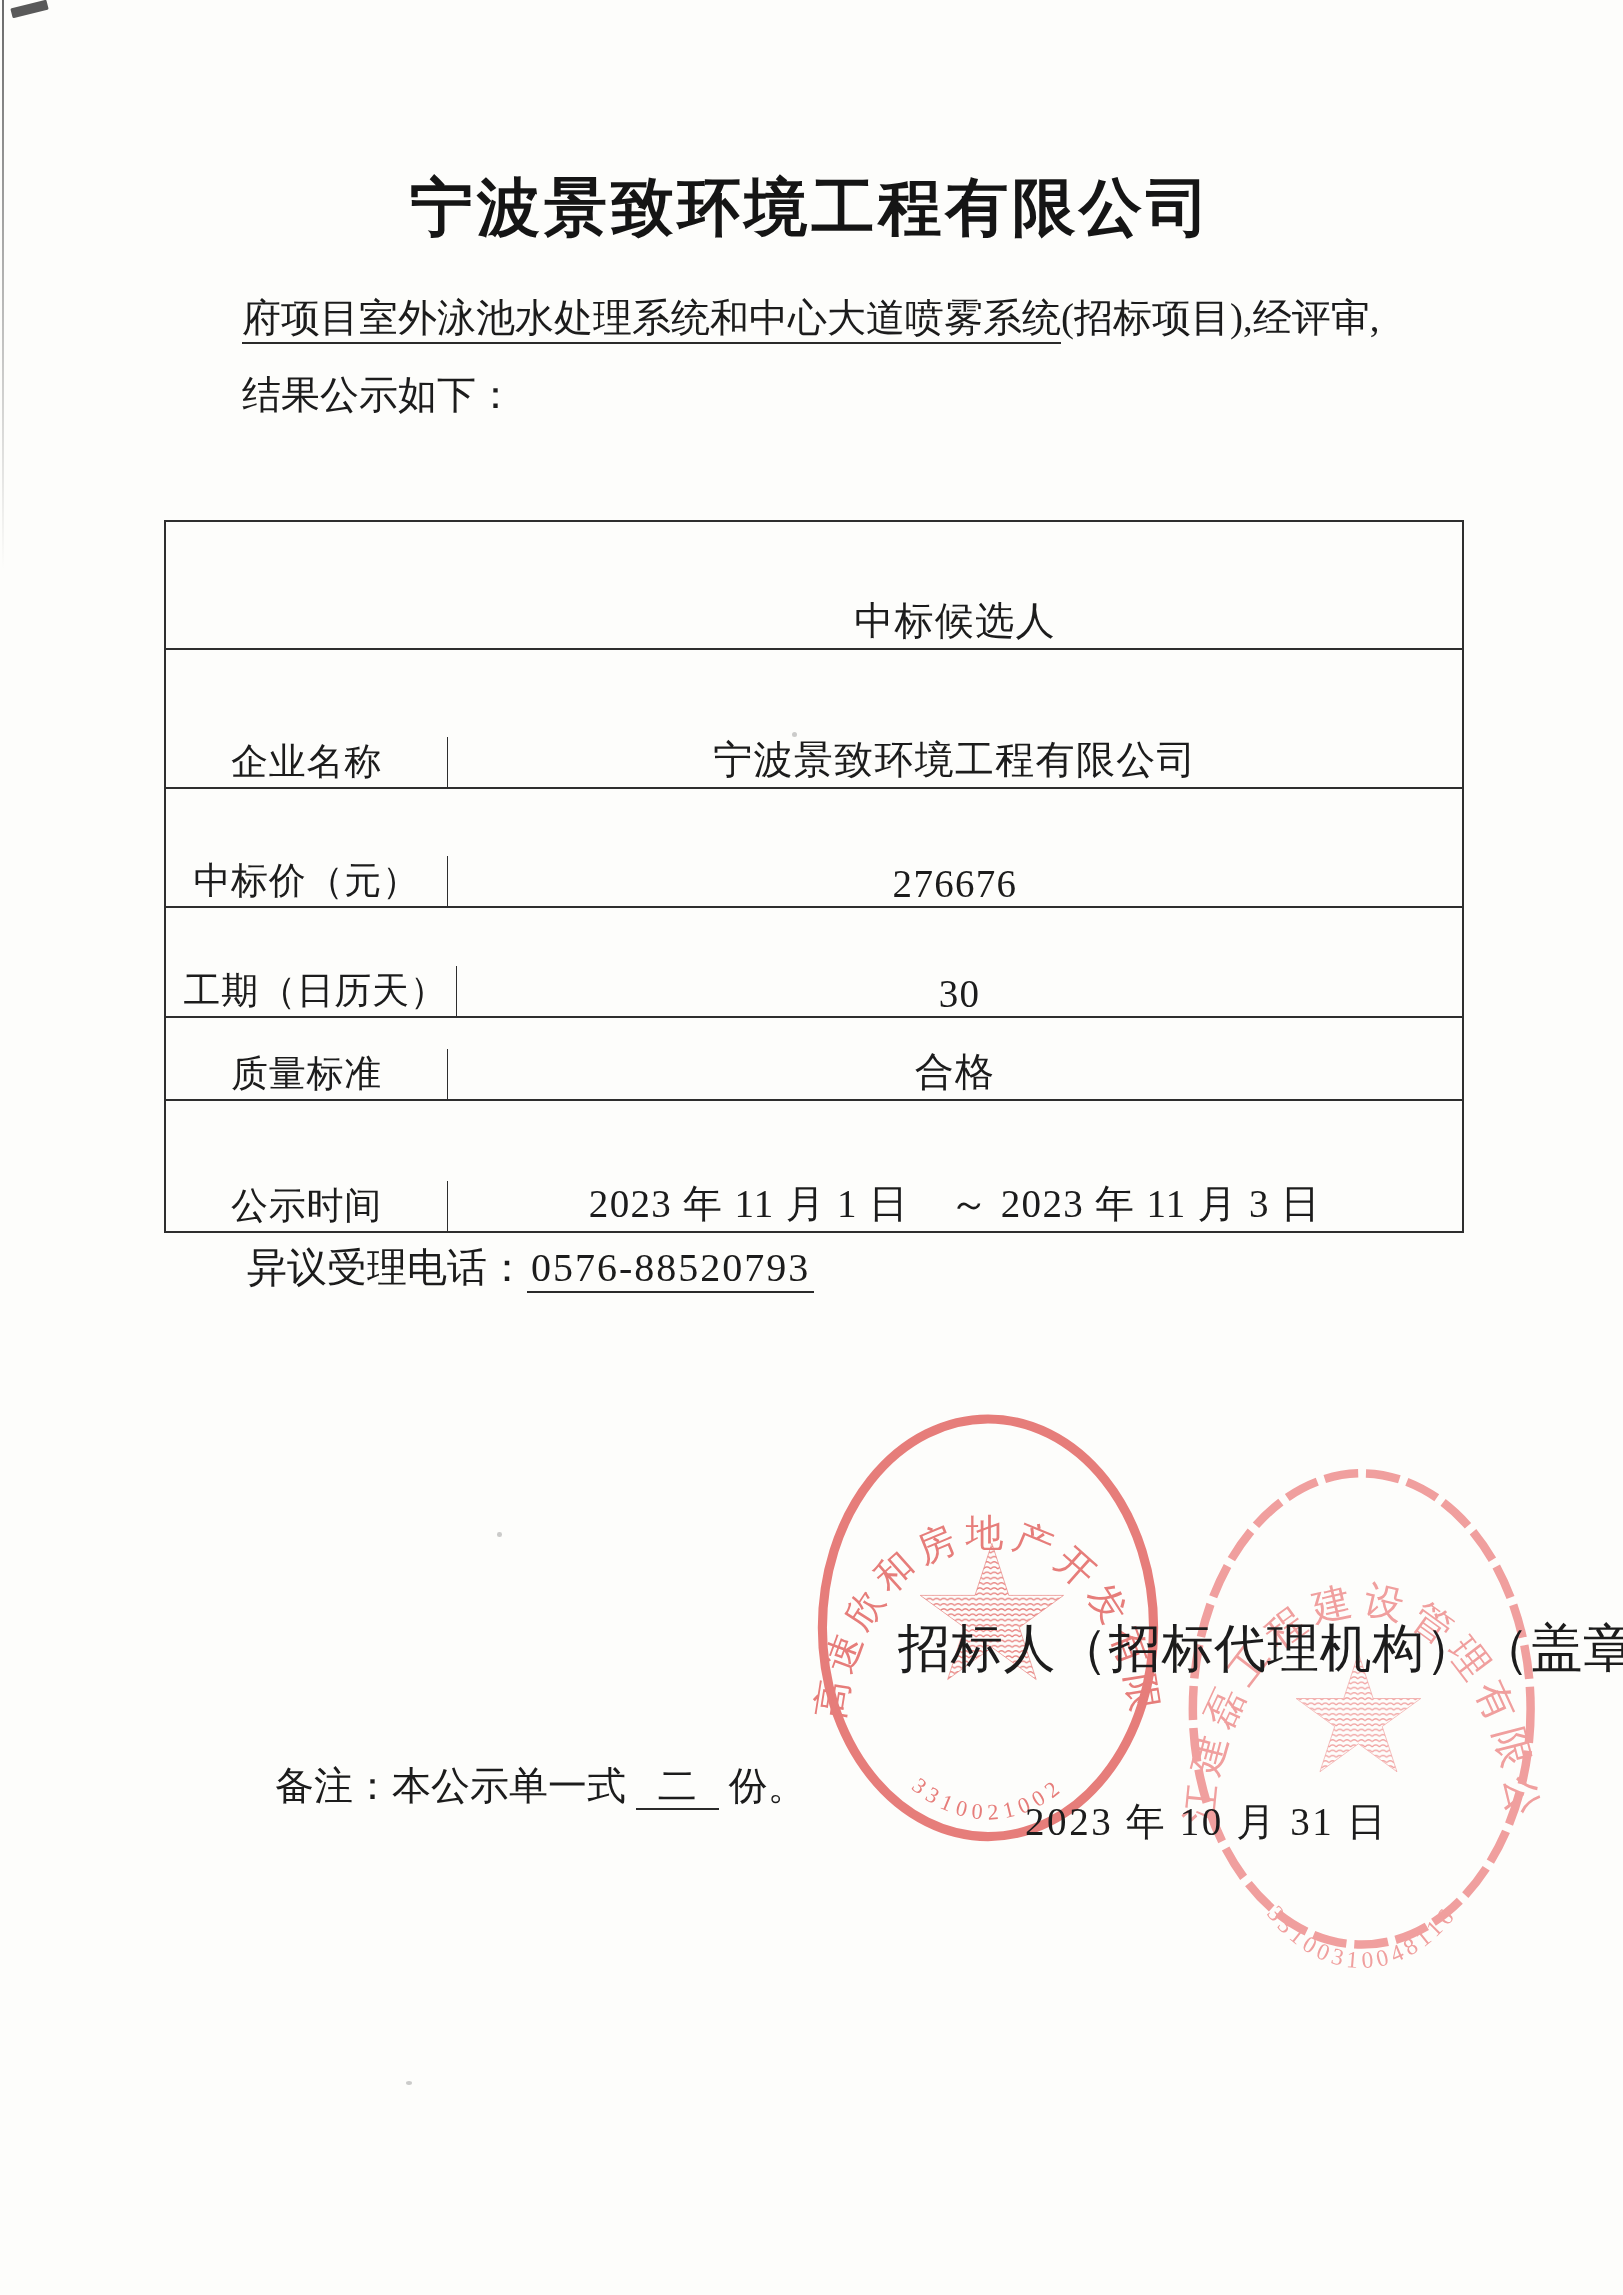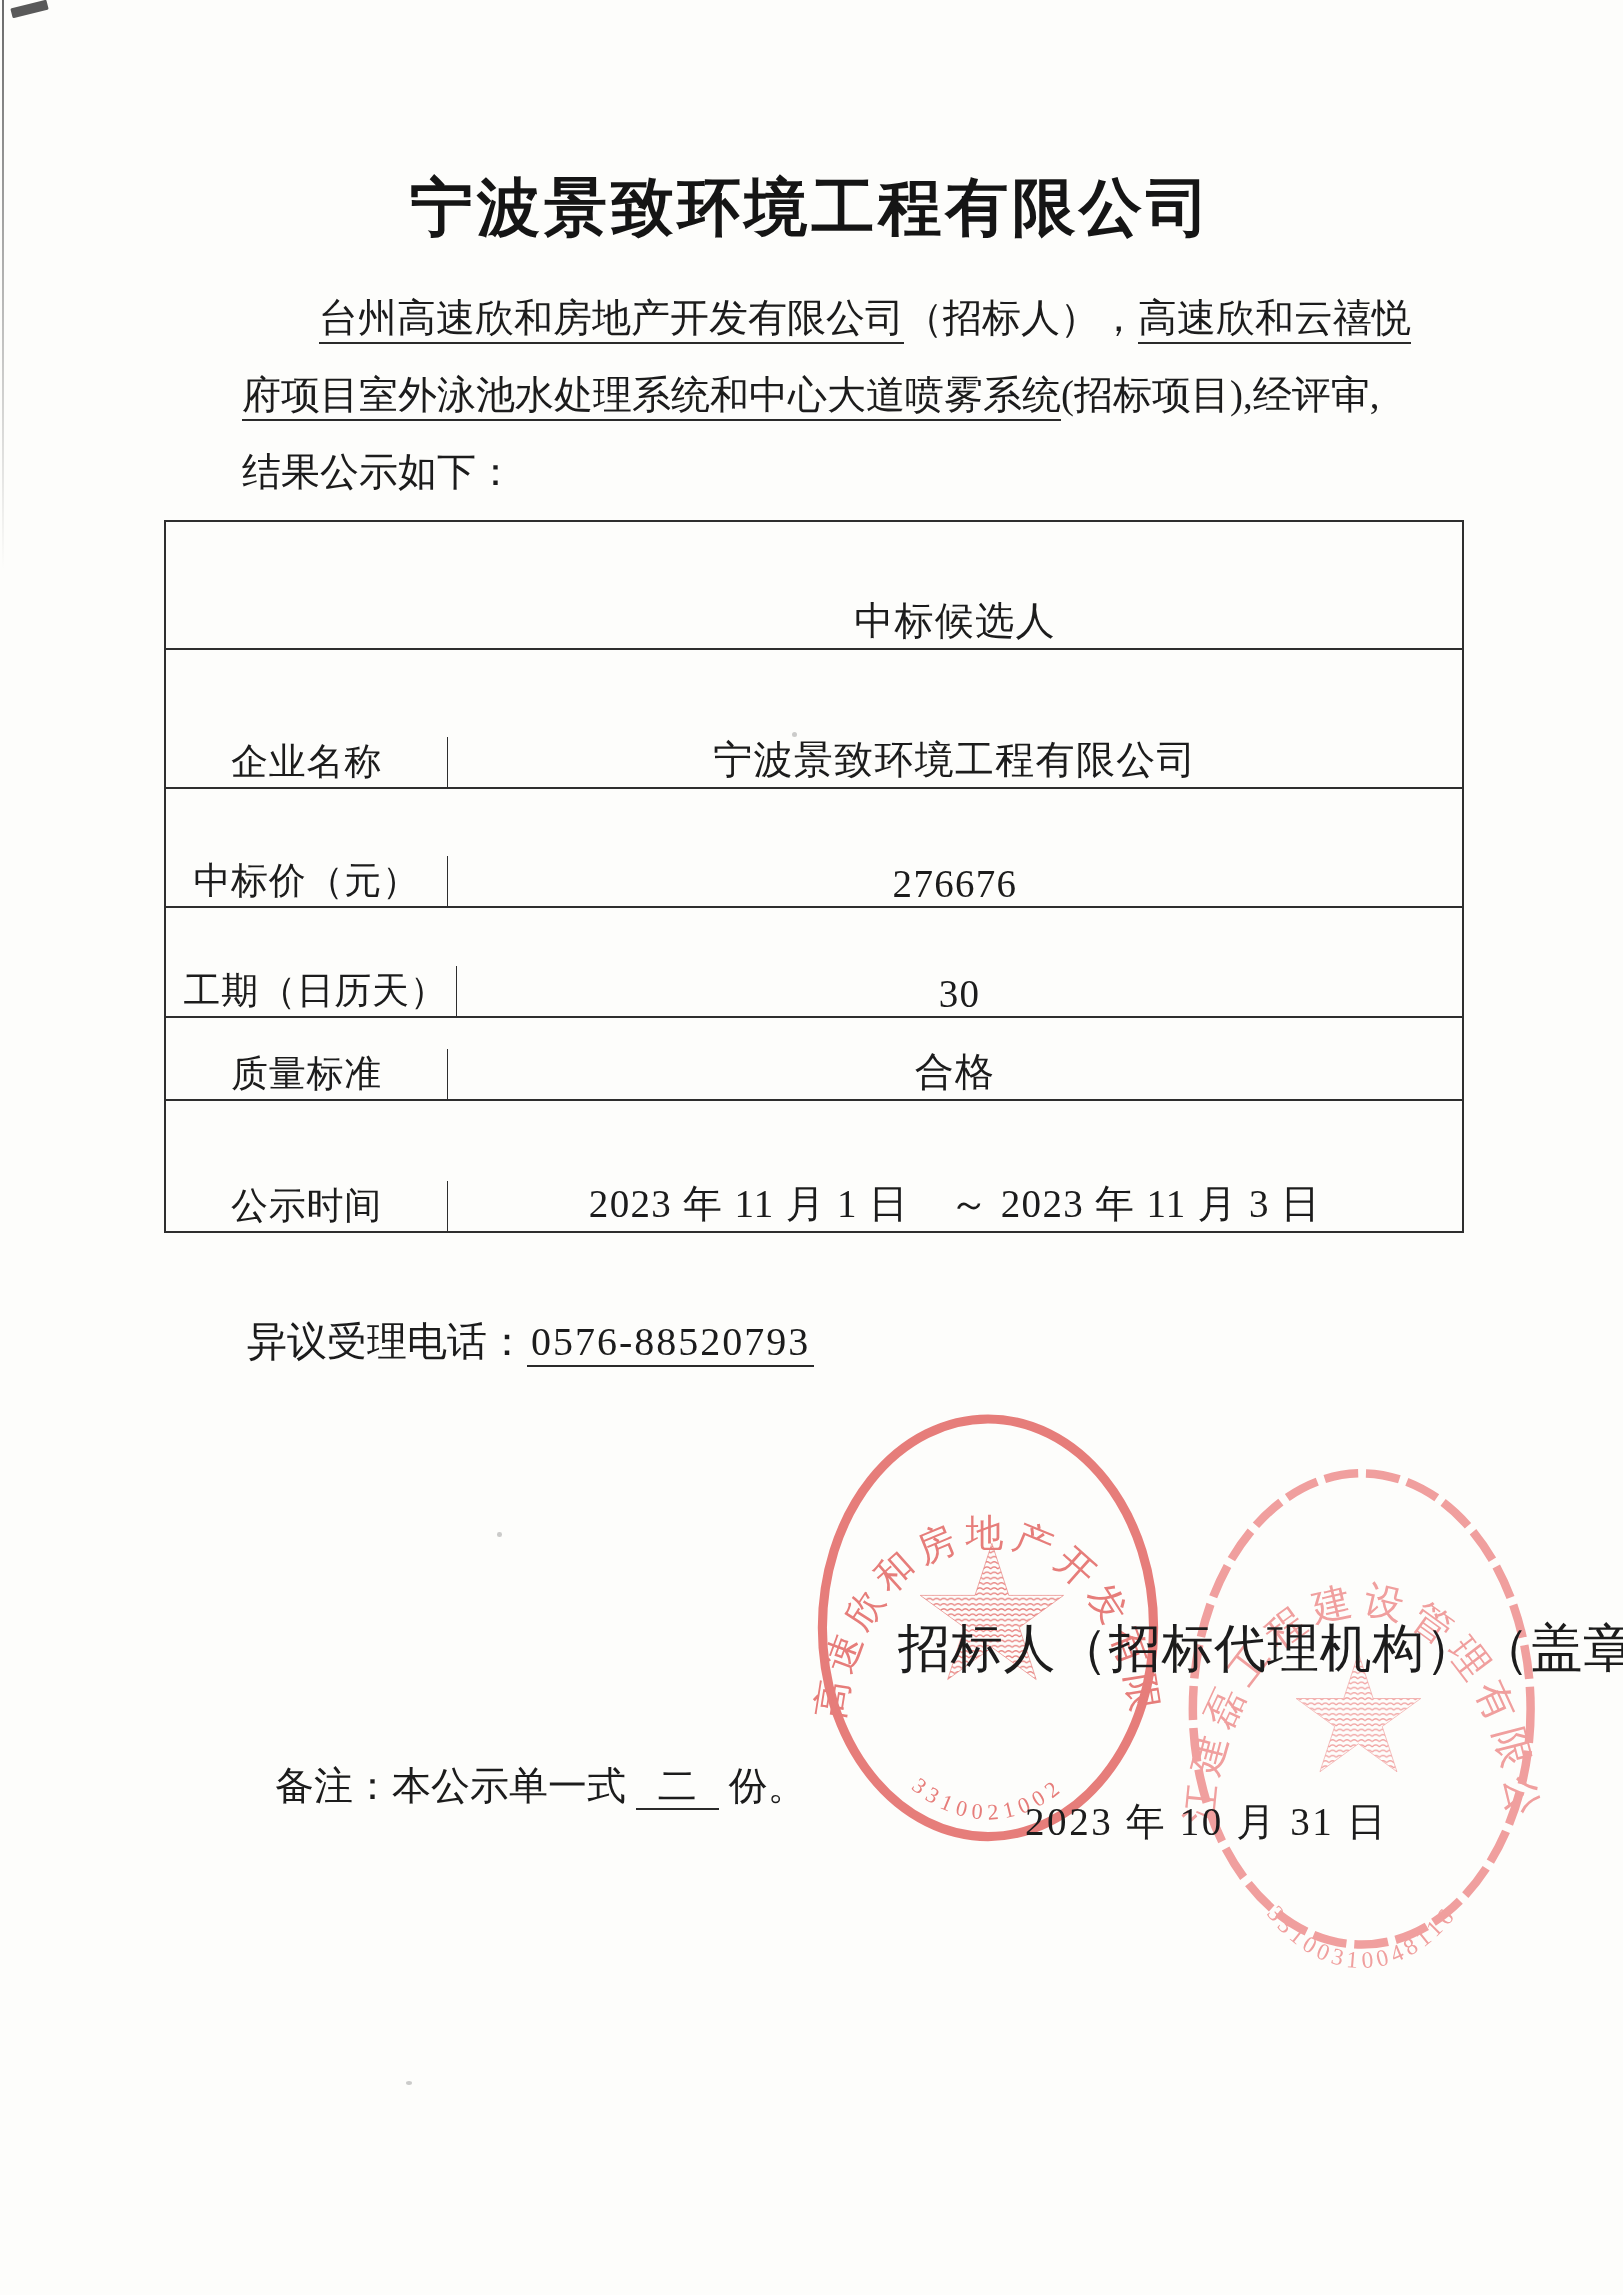--- a/index.html
+++ b/index.html
@@ -30,21 +30,21 @@
   .trow { display:flex; border-top:2px solid #2e2e2e;align-items:flex-end; }
   .trow:first-child { border-top:none; }
   .tlabel { width:281px; flex:0 0 281px; border-right:1.3px solid #2e2e2e;
     display:flex; align-items:center; justify-content:center;
     font-size:37px; letter-spacing:0.7px; }
   .tvalue { flex:1; display:flex; align-items:center; justify-content:center;
     font-size:39px; letter-spacing:1.3px; }
   .h1r { height:126px; } .h2r { height:137px; } .h3r { height:117px; }
   .h4r { height:108px;padding-left:9px; } .h5r { height:81px; } .h6r { height:130px; }
 
-  .phone { position:absolute; left:247px; top:1314px; font-size:40px; white-space:nowrap; }
+  .phone { position:absolute; left:247px; top:1240px; font-size:40px; white-space:nowrap; }
   .phone .num { border-bottom:2.6px solid #2a2a2a; padding:0 3.9px 1.3px 3.9px; letter-spacing:2px; }
 
   .stamps { position:absolute; left:753px; top:1388px; z-index:1; }
   .sign-line { position:absolute; left:898px; top:1614px; z-index:2;
     font-size:52px; white-space:nowrap; letter-spacing:0.7px;text-align:center; }
   .sign-date { position:absolute; left:1025px; top:1795px; z-index:2;
     font-size:39px; white-space:nowrap; letter-spacing:2.6px; }
 
   .remark { position:absolute; left:275px; top:1759px; font-size:39px; white-space:nowrap; }
   .remark .blank { border-bottom:2.6px solid #2a2a2a; padding:0 22px 1.3px 22px; }
@@ -56,23 +56,20 @@
 
   <div class="corner-mark"></div>
   <div class="edge-line"></div>
   <div class="speck" style="left:792px;top:732px;width:5.2px;height:5.2px;"></div>
   <div class="speck" style="left:497px;top:1532px;width:4.6px;height:4.6px;"></div>
   <div class="speck" style="left:406px;top:2081px;width:5.9px;height:3.9px;"></div>
 
   <div class="doc-title">宁波景致环境工程有限公司</div>
 
   <div class="intro">
-    <div class="line indent">
-      <span class="u">台州高速欣和房地产开发有限公司</span><span>（招标人），</span><span class="u">高速欣和云禧悦</span>
-    </div>
     <div class="line">
       <span class="u">府项目室外泳池水处理系统和中心大道喷雾系统</span><span>(招标项目),经评审,</span>
     </div>
     <div class="line">结果公示如下：</div>
   </div>
 
   <div class="tbl">
     <div class="trow h1r">
       <div class="tlabel"></div>
       <div class="tvalue">中标候选人</div>

